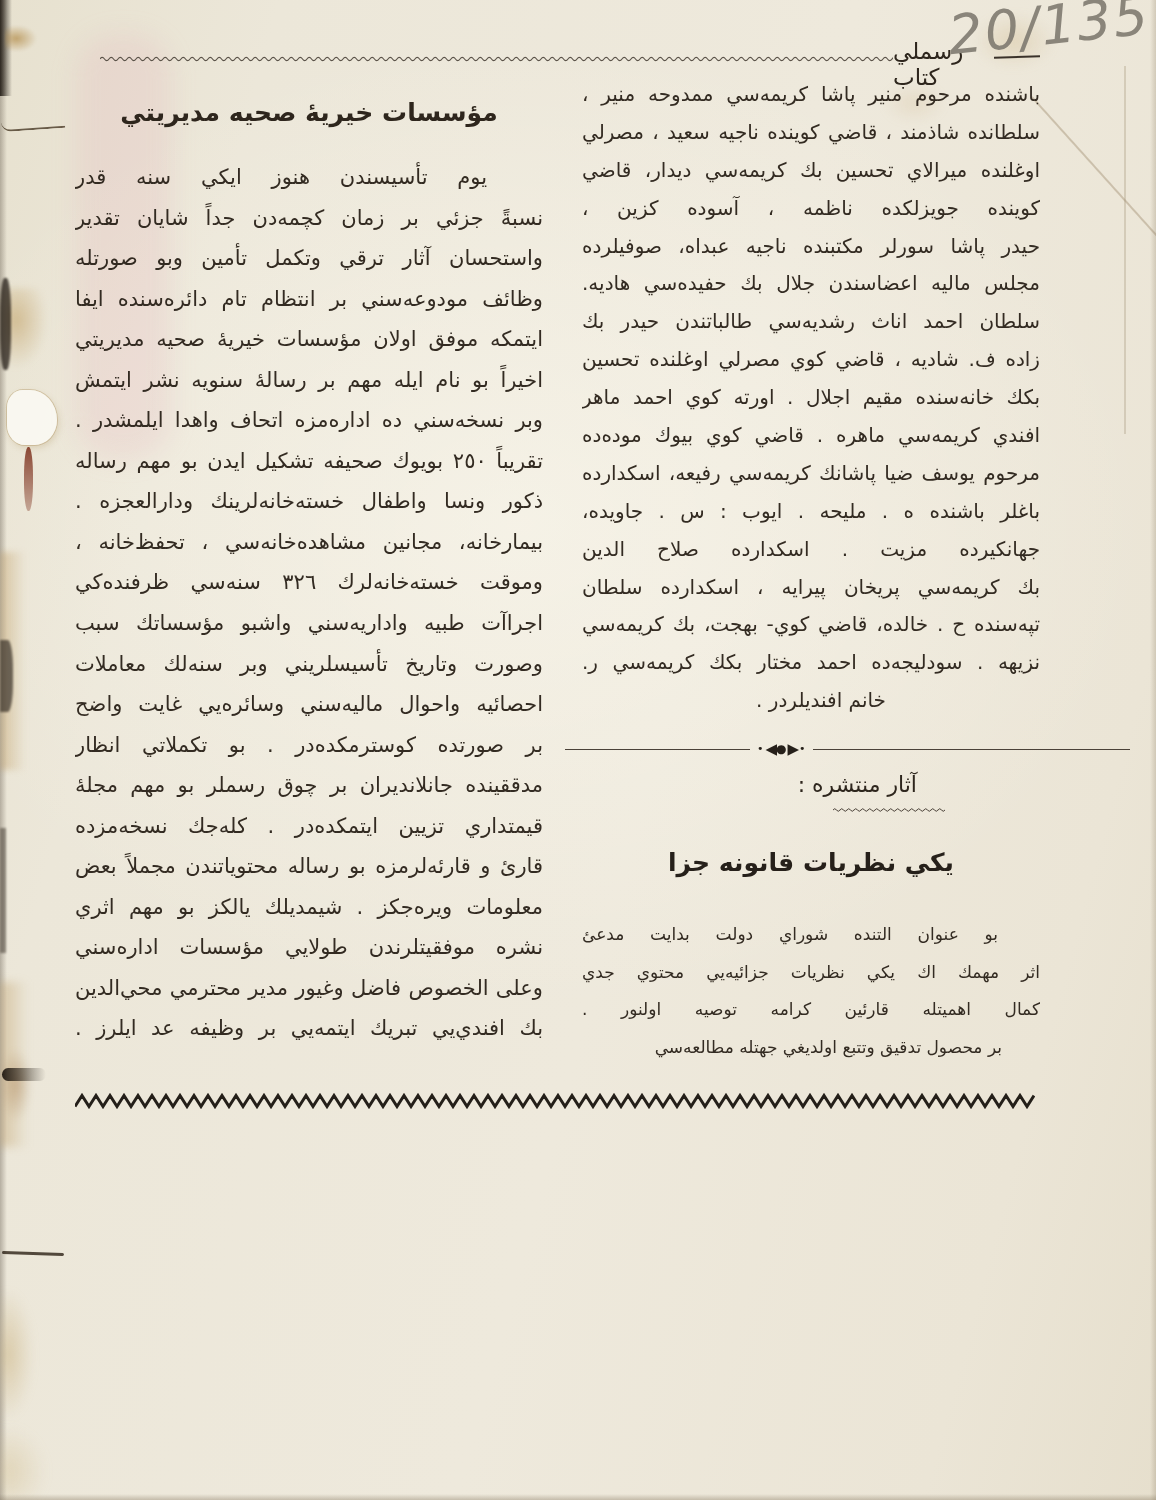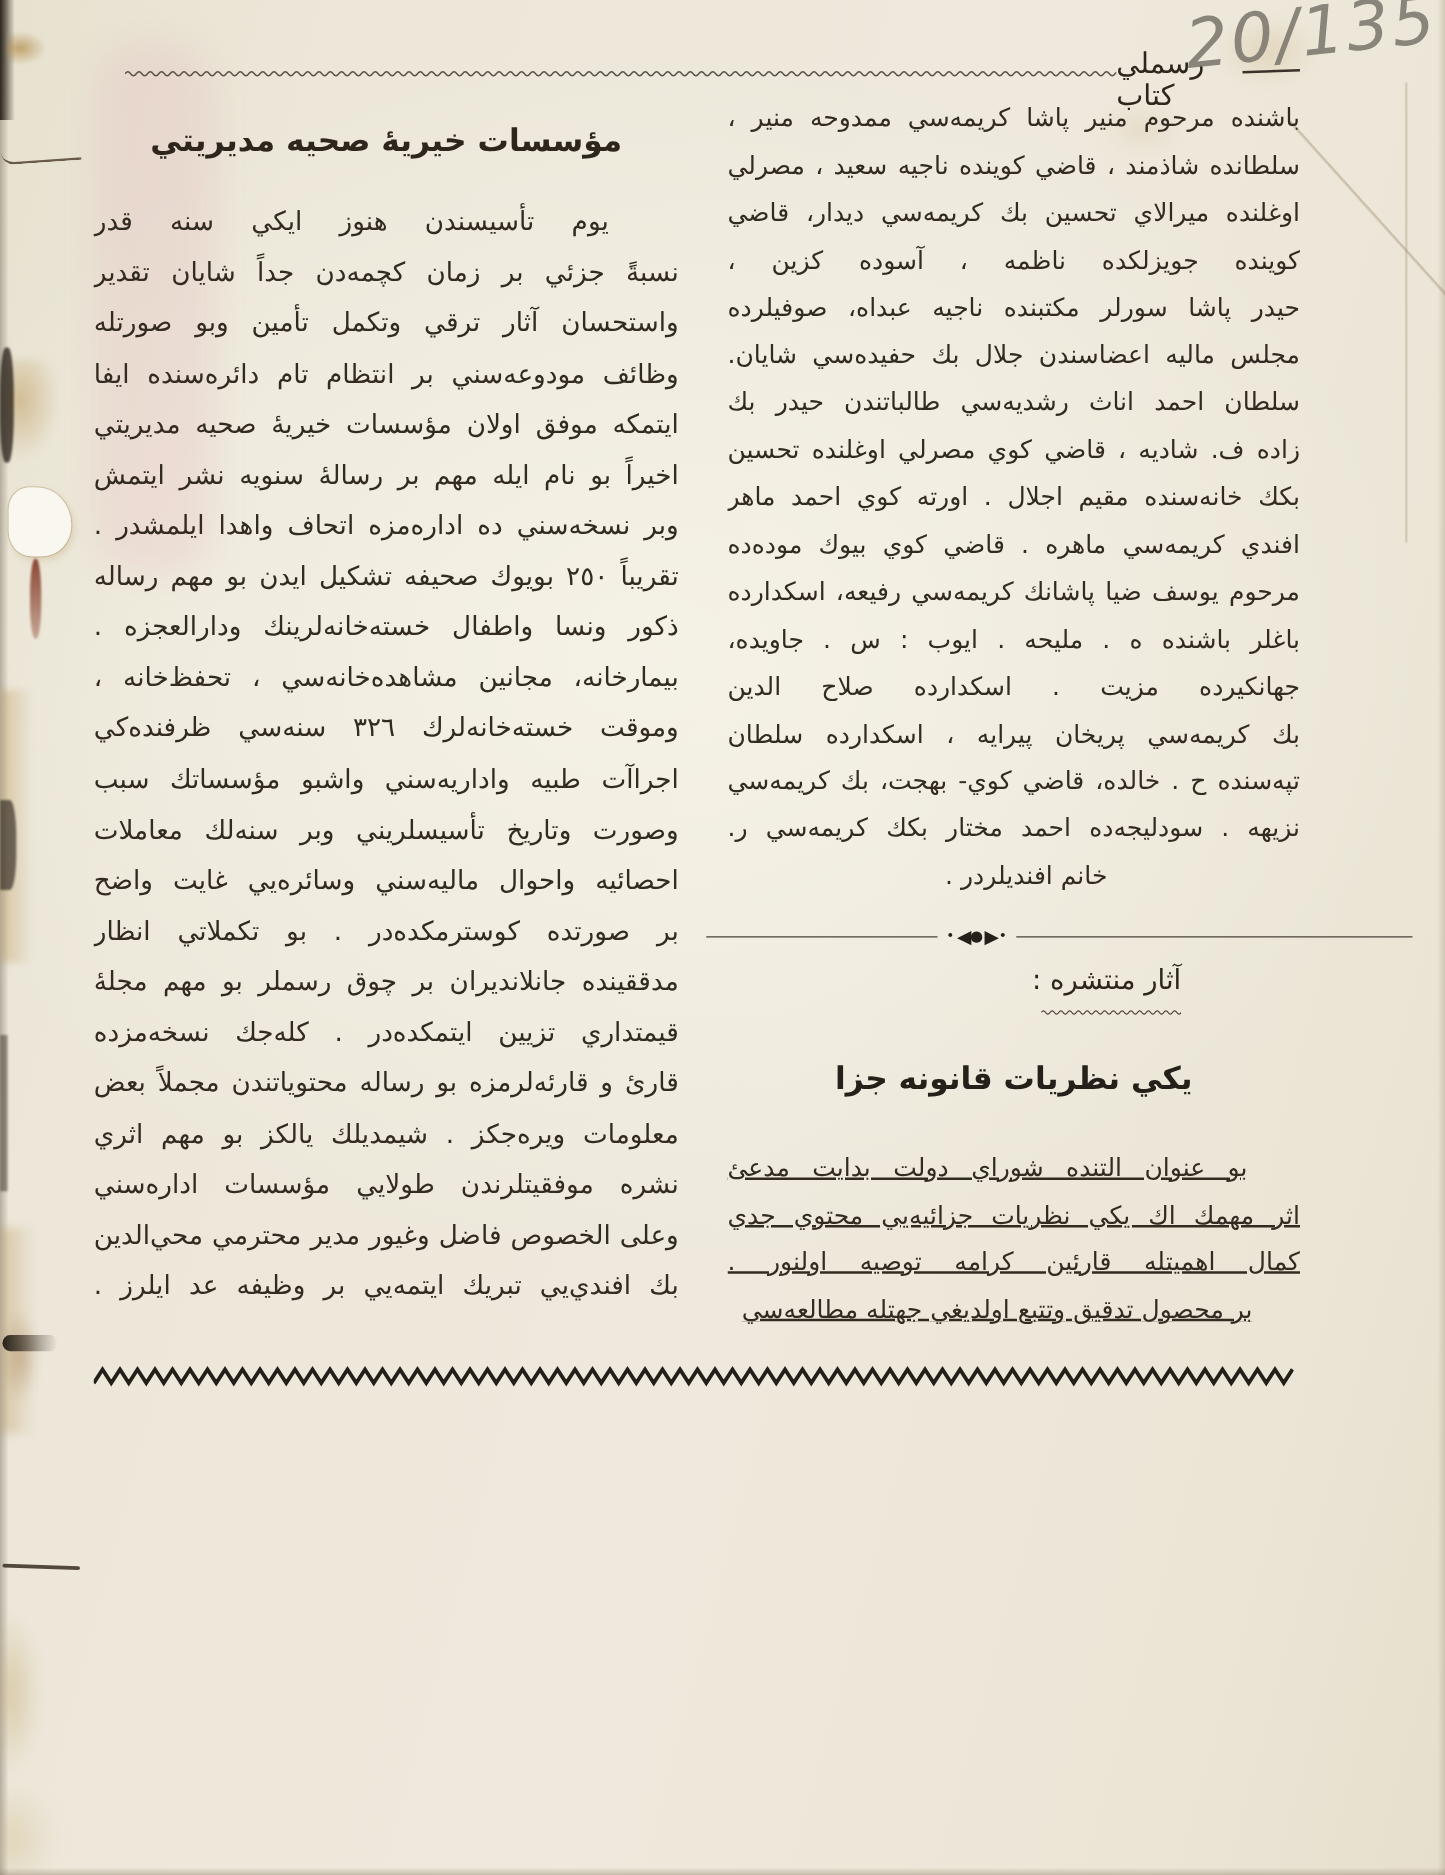--- a/index.html
+++ b/index.html
@@ -26,21 +26,21 @@
     overflow:hidden;
     color:#332b22;
   }
   .col-left-lines{left:75px;top:157px;width:468px;}
   .col-left-lines .tline{font-size:21px;line-height:40.55px;height:40.55px;}
   .col-left-lines .tline:first-child{padding-right:56px;}
   .col-right-lines{left:582px;top:76px;width:458px;}
   .col-right-lines .tline{font-size:20px;line-height:37.9px;height:37.9px;}
   .col-right-lines .tline:last-child{text-align-last:center;-moz-text-align-last:center;padding-left:20px;}
   .pub-lines{left:582px;top:916px;width:458px;}
-  .pub-lines .tline{font-size:20px;line-height:37.5px;height:37.5px;text-decoration:underline;}
+  .pub-lines .tline{font-size:17px;line-height:37.5px;height:37.5px;}
   .pub-lines .tline:first-child{padding-right:42px;}
   .pub-lines .tline:last-child{text-align-last:right;-moz-text-align-last:right;padding-right:38px;}
 
   .left-heading{
     left:75px;top:86px;width:468px;
     text-align:center;font-size:25px;font-weight:600;
     letter-spacing:1px;color:#2e261d;margin-top:12px;
   }
   .header-title{
     left:893px;top:38px;width:104px;
@@ -49,21 +49,21 @@
   .header-dash{left:994px;top:56px;width:46px;height:2px;background:#3a322a;transform:rotate(-2deg);}
   .pencil-number{
     left:948px;top:-6px;width:200px;
     font-size:54px;font-style:italic;font-weight:500;
     color:#7d786e;opacity:.88;
     transform:rotate(-6deg);
     letter-spacing:2px;
     direction:ltr;
   }
   .section-heading{
-    left:582px;top:772px;width:458px;
+    left:554px;top:772px;width:458px;
     direction:rtl;text-align:right;padding-left:0;
     font-size:22px;color:#2e261d;
   }
   .section-heading-inner{display:inline-block;margin-right:95px;}
   .pub-title{
     left:582px;top:848px;width:458px;
     text-align:center;font-size:25px;font-weight:700;
     color:#26201a;letter-spacing:1px;
   }
   
@@ -168,21 +168,21 @@
       <div class="tline">وعلى الخصوص فاضل وغيور مدير محترمي محي‌الدين .</div>
       <div class="tline">بك افندي‌يي تبريك ايتمه‌يي بر وظيفه عد ايلرز .</div>
     </div>
 
   <div class="abs col-right-lines">
       <div class="tline">باشنده مرحوم منير پاشا كريمه‌سي ممدوحه منير ، ايوب</div>
       <div class="tline">سلطانده شاذمند ، قاضي كوينده ناجيه سعيد ، مصرلي</div>
       <div class="tline">اوغلنده ميرالاي تحسين بك كريمه‌سي ديدار، قاضي</div>
       <div class="tline">كوينده جويزلكده ناظمه ، آسوده كزين ،</div>
       <div class="tline">حيدر پاشا سورلر مكتبنده ناجيه عبداه، صوفيلرده</div>
-      <div class="tline">مجلس ماليه اعضاسندن جلال بك حفيده‌سي شايان.</div>
+      <div class="tline">مجلس ماليه اعضاسندن جلال بك حفيده‌سي هاديه.</div>
       <div class="tline">سلطان احمد اناث رشديه‌سي طالباتندن حيدر بك</div>
       <div class="tline">زاده ف. شاديه ، قاضي كوي مصرلي اوغلنده تحسين</div>
       <div class="tline">بكك خانه‌سنده مقيم اجلال . اورته كوي احمد ماهر</div>
       <div class="tline">افندي كريمه‌سي ماهره . قاضي كوي بيوك موده‌ده</div>
       <div class="tline">مرحوم يوسف ضيا پاشانك كريمه‌سي رفيعه، اسكدارده</div>
       <div class="tline">باغلر باشنده ه . مليحه . ايوب : س . جاويده،</div>
       <div class="tline">جهانكيرده مزيت . اسكدارده صلاح الدين</div>
       <div class="tline">بك كريمه‌سي پريخان پيرايه ، اسكدارده سلطان</div>
       <div class="tline">تپه‌سنده ح . خالده، قاضي كوي- بهجت، بك كريمه‌سي</div>
       <div class="tline">نزيهه . سودليجه‌ده احمد مختار بكك كريمه‌سي ر.</div>

